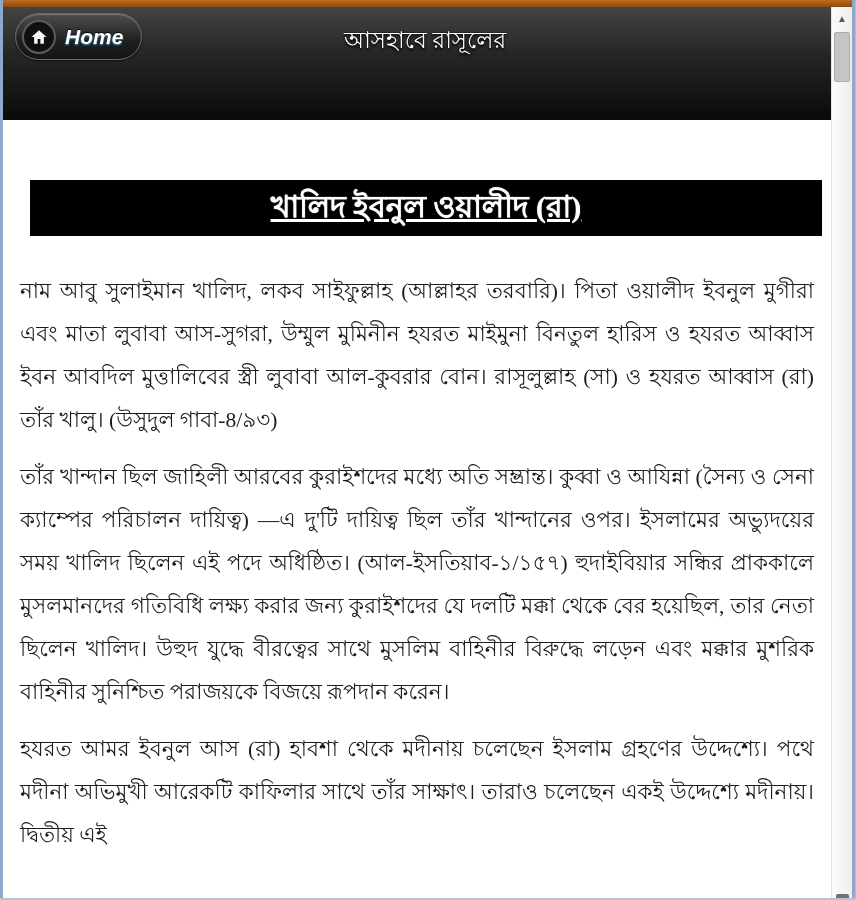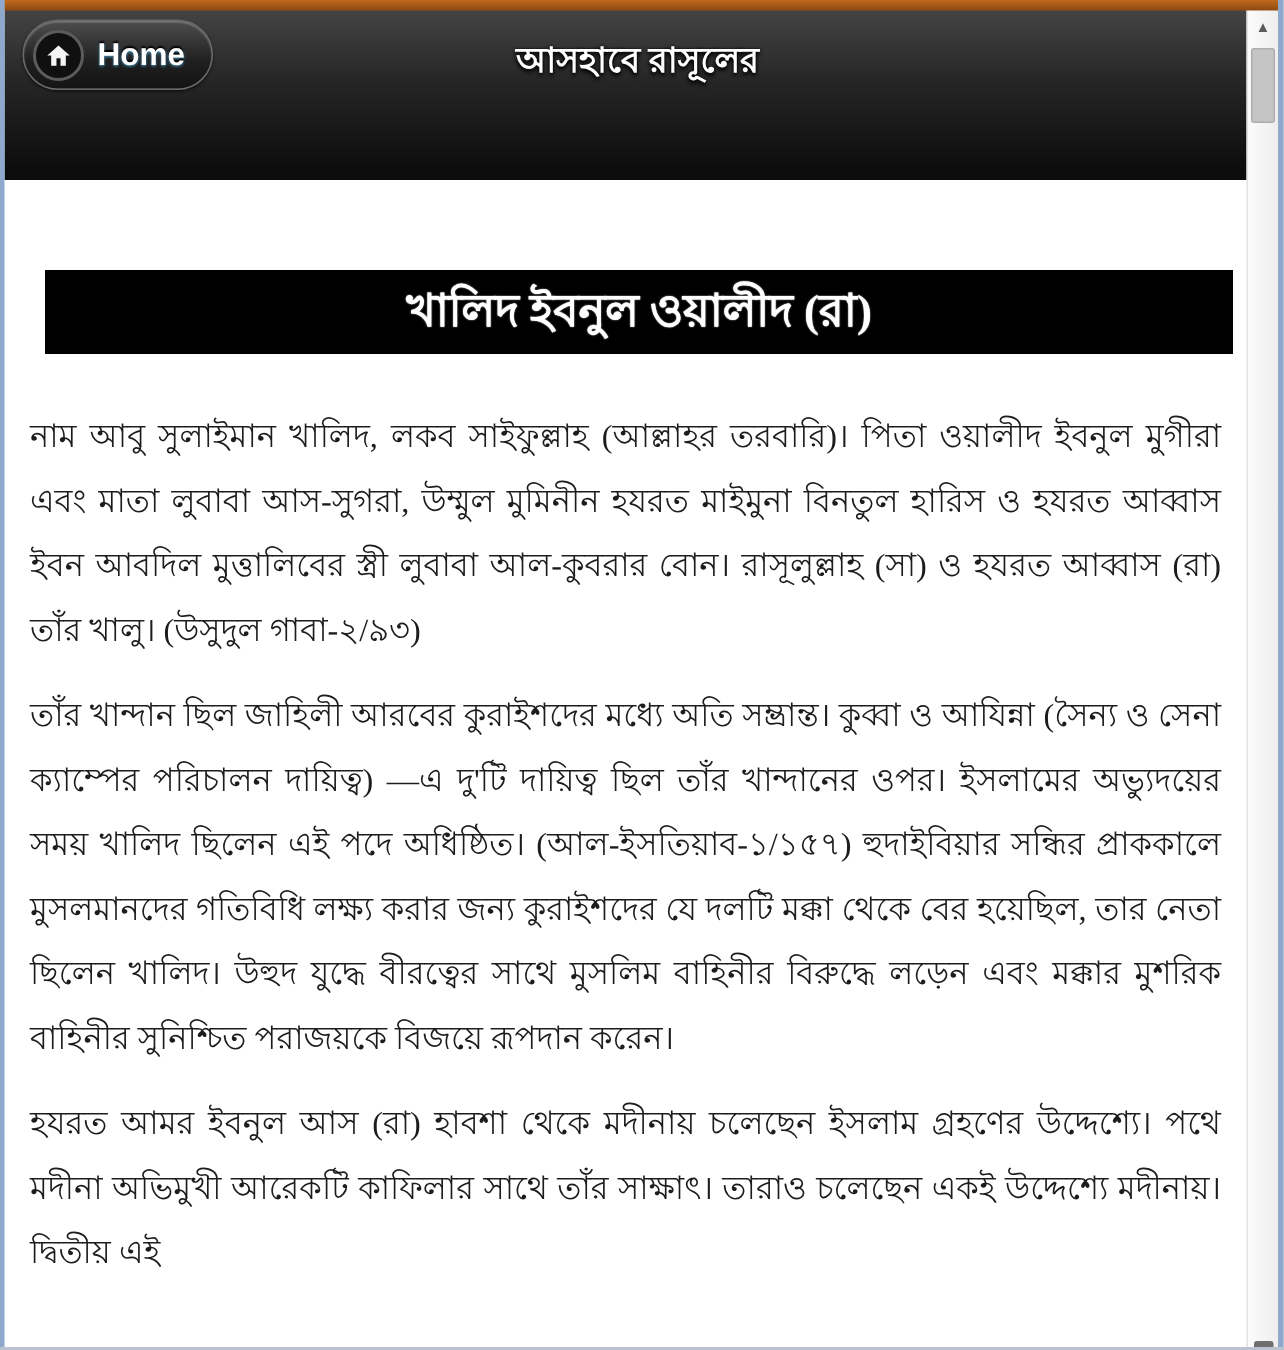--- a/index.html
+++ b/index.html
@@ -20,36 +20,36 @@
   .app { position:absolute; left:3px; top:0; width:828px; height:900px; background:#fff; }
 
   
   .header { position:relative; width:100%; height:120px; padding-top:7px;
             background:linear-gradient(#484848,#262626 45%,#0c0c0c 95%); }
   .home-btn { position:absolute; left:12px; top:13px; height:47px; min-width:124px;
               display:flex; align-items:center; gap:9px; padding:0 18px 0 6px;
               background:linear-gradient(#4e4e4e,#1f1f1f 60%,#141414);
               border:1px solid #6a6a6a; border-radius:24px;
               box-shadow:inset 0 1px 1px rgba(255,255,255,.25), 0 1px 2px rgba(0,0,0,.6);
-              cursor:pointer; }
+              cursor:pointer;font-style:italic; }
   .home-icon-circle { width:34px; height:34px; border-radius:50%; background:#101010;
               border:2px solid #5c5c5c; display:flex; align-items:center; justify-content:center; }
   .home-icon-circle svg { width:18px; height:18px; fill:#f5f5f5; }
   .home-label { color:#fff; font-weight:bold; font-size:21px; text-shadow:0 -1px 1px #000, 0 1px 2px #46a0d0; }
   .header-title { position:absolute; left:0; right:0; top:22px; text-align:center; color:#fff;
-              font-weight:bold; font-size:23px; line-height:37px;
+              font-weight:normal; font-size:23px; line-height:37px;
               text-shadow:0 0 2px #000, 0 2px 3px #000;
               font-family:"Liberation Serif","DejaVu Serif",serif;margin-left:16px; }
 
   
   .section-title-bar { margin:60px 9px 0 27px; height:56px; background:#000;
               display:flex; align-items:center; justify-content:center; }
   .section-title-bar span { color:#fff; font-weight:bold; font-size:30px;
               font-family:"Liberation Serif","DejaVu Serif",serif;
-              text-shadow:0 0 1px #fff; }
+              text-shadow:0 0 1px #fff;text-decoration:underline; }
   .article-body { margin:34px 17px 0 17px; color:#1c1c1c; font-size:21.5px; line-height:43px;
               text-align:justify; font-family:"Liberation Serif","DejaVu Serif",serif; }
   .article-body .para { margin-bottom:14px; }
 
   
   .scrollbar { position:absolute; top:7px; right:4px; width:21px; height:893px;
               background:linear-gradient(to right,#fbfbfb,#eeeeee);
               border-left:1px solid #e3e3e3; z-index:5; }
   .scroll-up { height:22px; display:flex; align-items:center; justify-content:center;
               color:#5a5a5a; font-size:10px; cursor:pointer; }
@@ -82,21 +82,21 @@
       <div class="header-title">
         <div>আসহাবে রাসূলের</div>
       </div>
     </div>
 
     <div class="section-title-bar">
       <span>খালিদ ইবনুল ওয়ালীদ (রা)</span>
     </div>
 
     <div class="article-body">
-      <div class="para">নাম আবু সুলাইমান খালিদ, লকব সাইফুল্লাহ (আল্লাহর তরবারি)। পিতা ওয়ালীদ ইবনুল মুগীরা এবং মাতা লুবাবা আস-সুগরা, উম্মুল মুমিনীন হযরত মাইমুনা বিনতুল হারিস ও হযরত আব্বাস ইবন আবদিল মুত্তালিবের স্ত্রী লুবাবা আল-কুবরার বোন। রাসূলুল্লাহ (সা) ও হযরত আব্বাস (রা) তাঁর খালু। (উসুদুল গাবা-২/৯৩)</div>
+      <div class="para">নাম আবু সুলাইমান খালিদ, লকব সাইফুল্লাহ (আল্লাহর তরবারি)। পিতা ওয়ালীদ ইবনুল মুগীরা এবং মাতা লুবাবা আস-সুগরা, উম্মুল মুমিনীন হযরত মাইমুনা বিনতুল হারিস ও হযরত আব্বাস ইবন আবদিল মুত্তালিবের স্ত্রী লুবাবা আল-কুবরার বোন। রাসূলুল্লাহ (সা) ও হযরত আব্বাস (রা) তাঁর খালু। (উসুদুল গাবা-8/৯৩)</div>
       <div class="para">তাঁর খান্দান ছিল জাহিলী আরবের কুরাইশদের মধ্যে অতি সম্ভ্রান্ত। কুব্বা ও আযিন্না (সৈন্য ও সেনা ক্যাম্পের পরিচালন দায়িত্ব) —এ দু'টি দায়িত্ব ছিল তাঁর খান্দানের ওপর। ইসলামের অভ্যুদয়ের সময় খালিদ ছিলেন এই পদে অধিষ্ঠিত। (আল-ইসতিয়াব-১/১৫৭) হুদাইবিয়ার সন্ধির প্রাককালে মুসলমানদের গতিবিধি লক্ষ্য করার জন্য কুরাইশদের যে দলটি মক্কা থেকে বের হয়েছিল, তার নেতা ছিলেন খালিদ। উহুদ যুদ্ধে বীরত্বের সাথে মুসলিম বাহিনীর বিরুদ্ধে লড়েন এবং মক্কার মুশরিক বাহিনীর সুনিশ্চিত পরাজয়কে বিজয়ে রূপদান করেন।</div>
       <div class="para">হযরত আমর ইবনুল আস (রা) হাবশা থেকে মদীনায় চলেছেন ইসলাম গ্রহণের উদ্দেশ্যে। পথে মদীনা অভিমুখী আরেকটি কাফিলার সাথে তাঁর সাক্ষাৎ। তারাও চলেছেন একই উদ্দেশ্যে মদীনায়। দ্বিতীয় এই</div>
     </div>
   </div>
 
   <div class="scrollbar">
     <div class="scroll-up">
       <span>▲</span>
     </div>
     <div class="scroll-thumb"></div>

